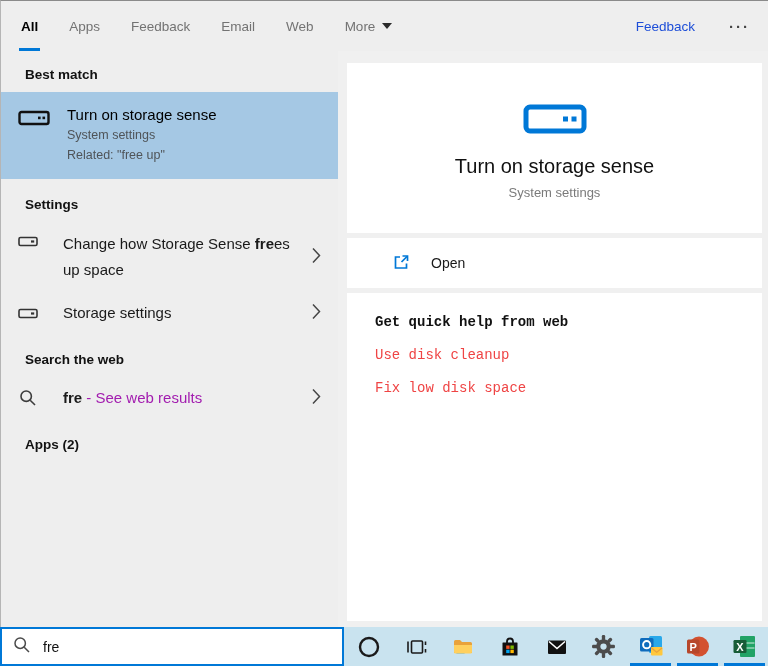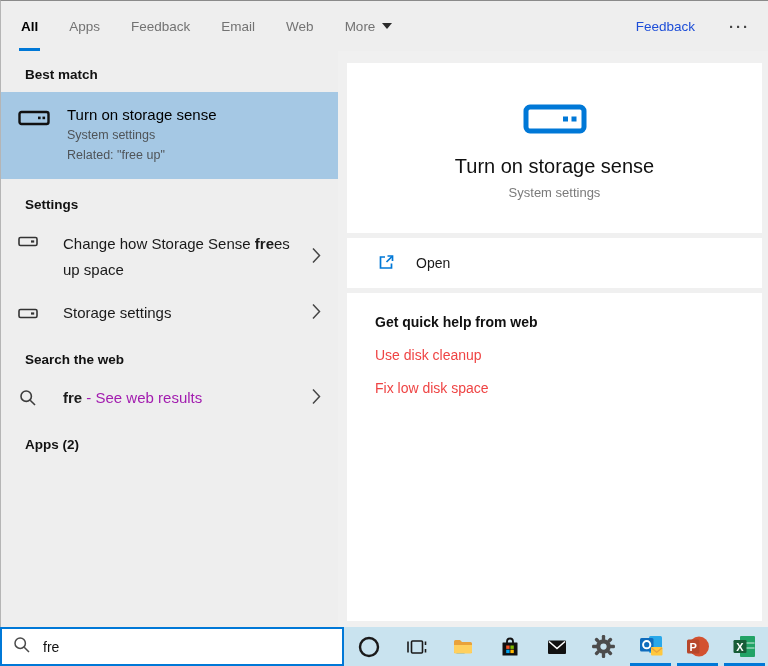--- a/index.html
+++ b/index.html
@@ -45,23 +45,23 @@
   .dim { color:#a21caf; }
   b { font-weight:bold; }
 
   
   .card { background:#ffffff; }
   .card.hero { flex:0 0 170px; text-align:center; }
   .hero-icon { margin-top:40px; }
   .hero-title { font-size:20px; color:#111; margin-top:16px; }
   .hero-sub { font-size:13px; color:#7a7a7a; margin-top:7px; }
 
-  .card.open-row { flex:0 0 50px; display:flex; align-items:center; padding-left:30px; gap:21px; font-size:14px; cursor:default; }
-
-  .card.help { flex:1; padding:21px 28px; }
+  .card.open-row { flex:0 0 50px; display:flex; align-items:center; padding-left:45px; gap:21px; font-size:14px; cursor:default; }
+
+  .card.help { flex:1; padding:21px 28px;font-family:Liberation Mono, monospace; }
   .help-header { font-weight:bold; font-size:14px; color:#111; margin-bottom:8px; }
   .help-item { font-size:14px; color:#ef4444; padding:8.5px 0; cursor:default; }
 
   
   .searchbox { position:absolute; left:0; bottom:0; width:344px; height:39px; background:#fff;
                border:2px solid #0078d7; display:flex; align-items:center; padding:0 11px; gap:12px; z-index:5; }
   .searchbox input { border:none; outline:none; font-size:14px; flex:1; color:#111;
                      font-family:"Liberation Sans", sans-serif; background:transparent; }
 
   .taskbar { position:absolute; left:0; right:0; bottom:0; height:39px; background:#c9e3ef;

